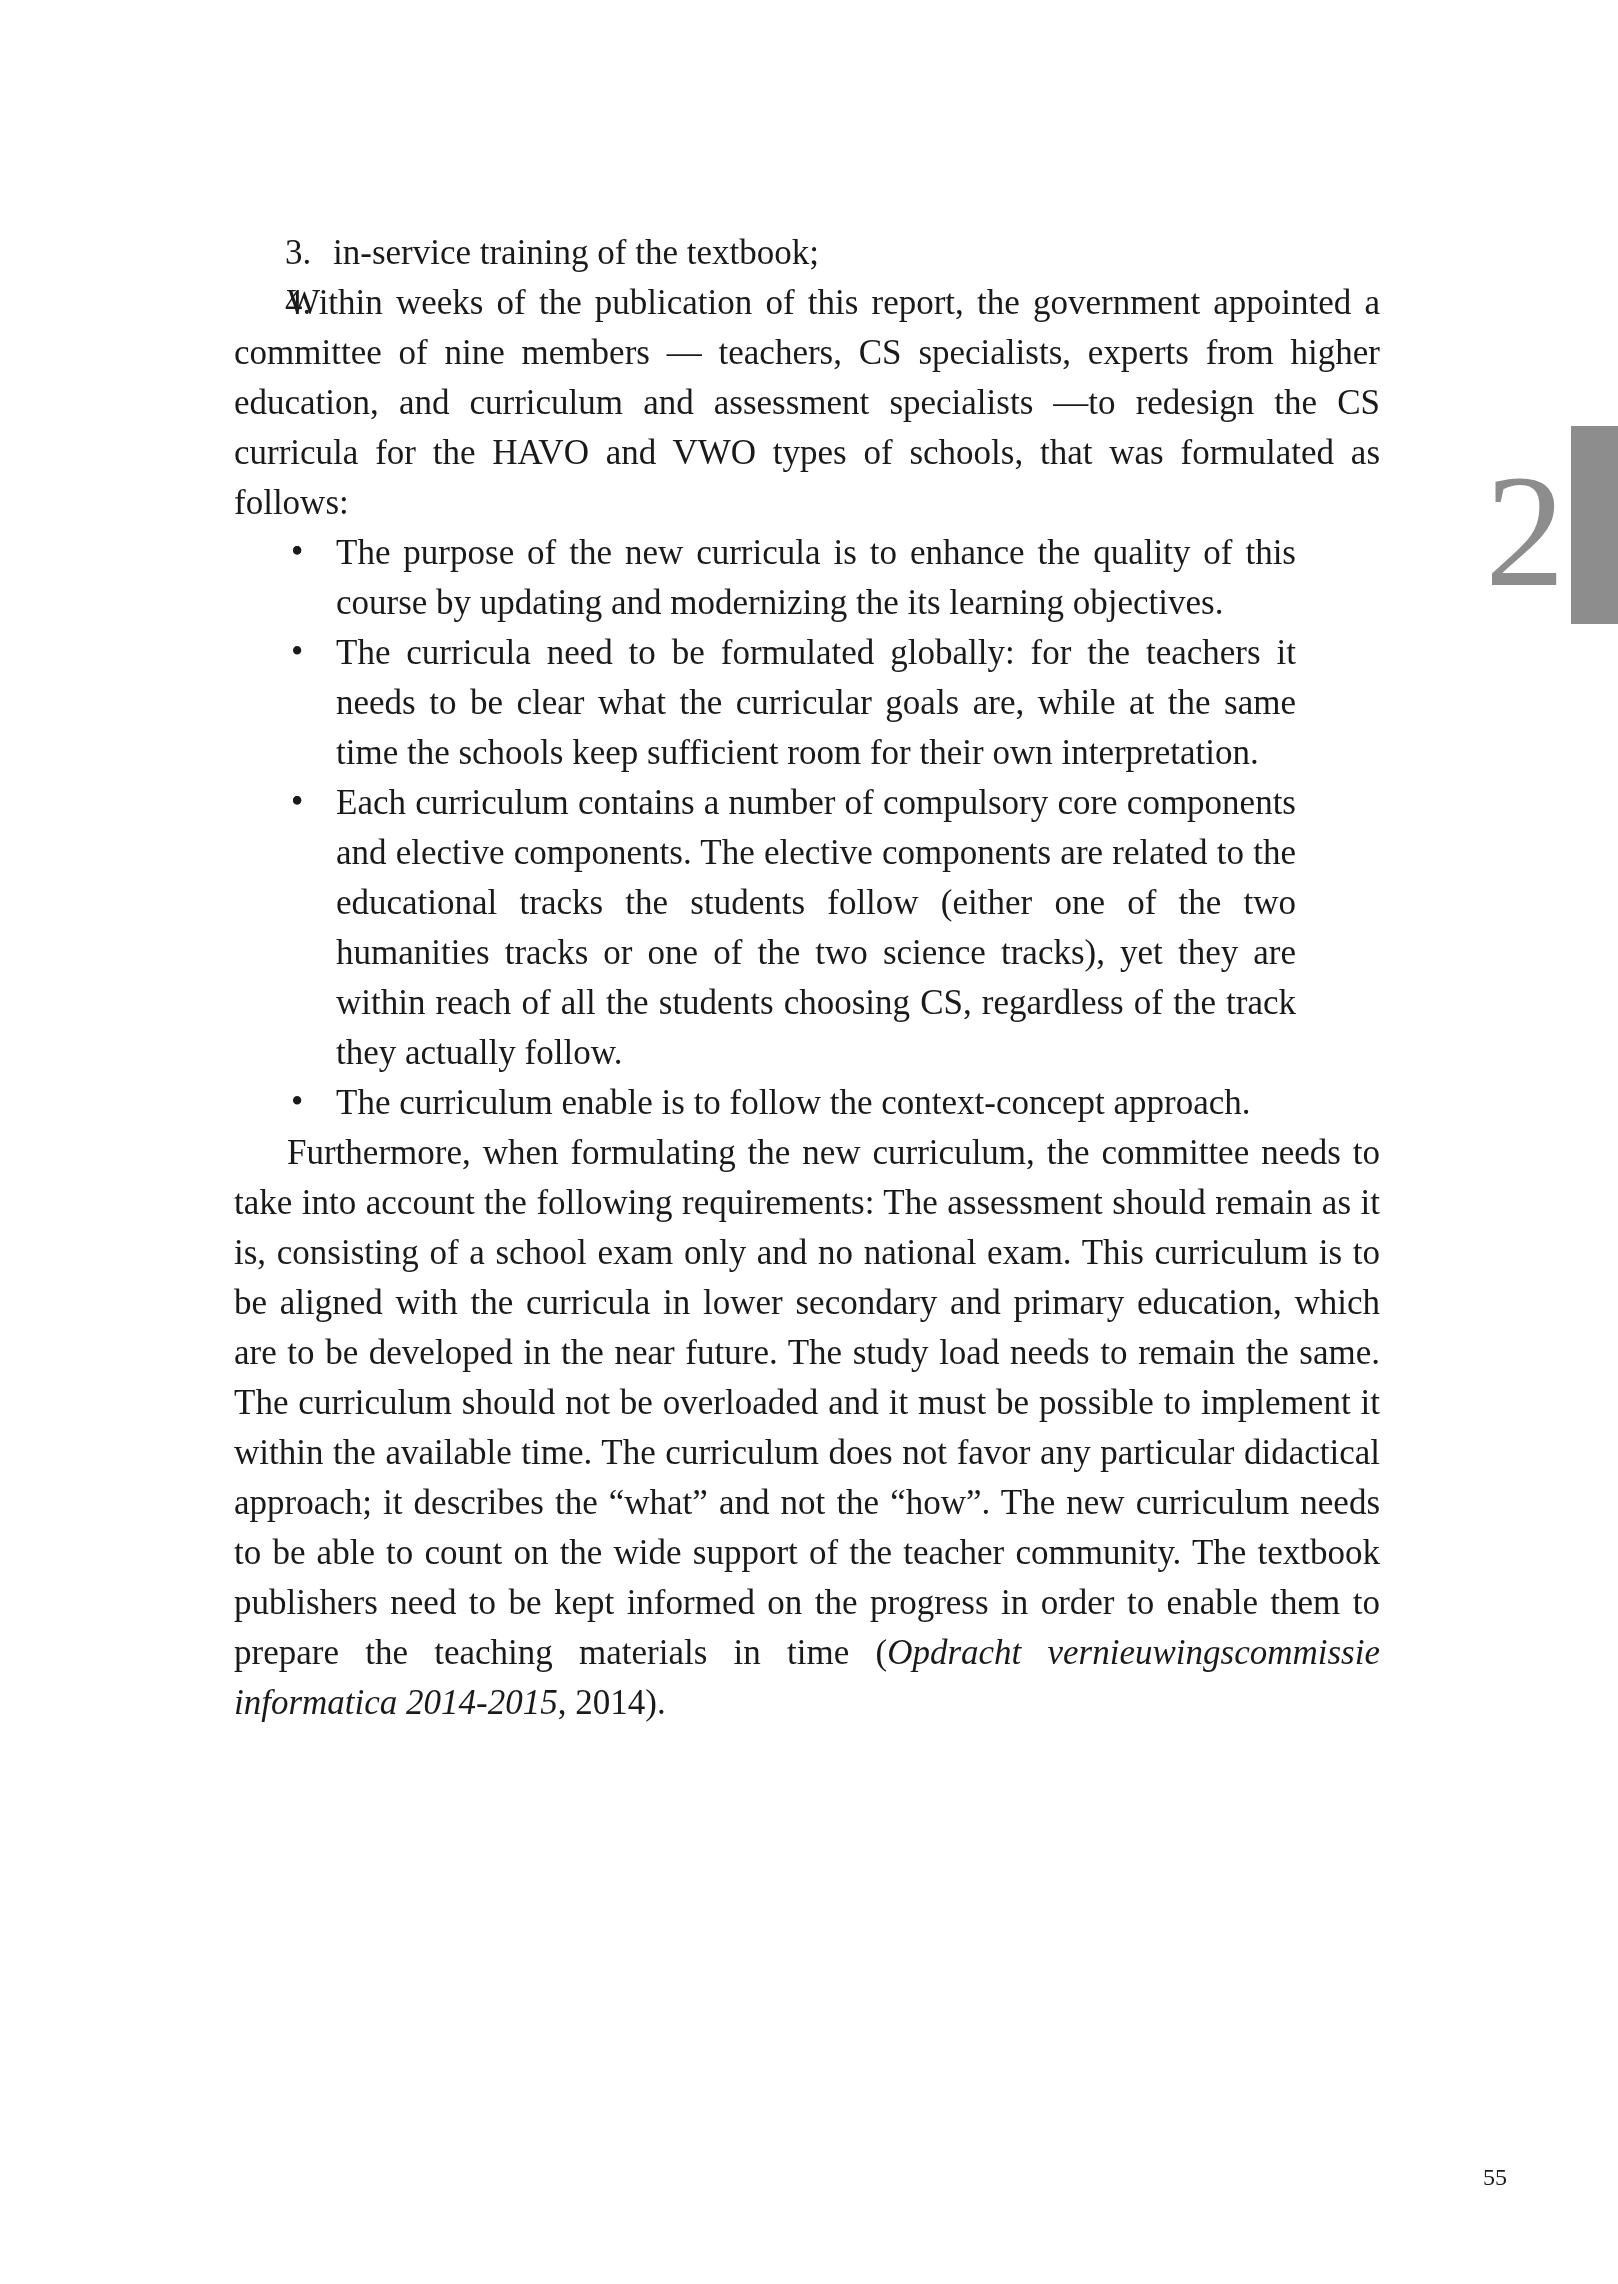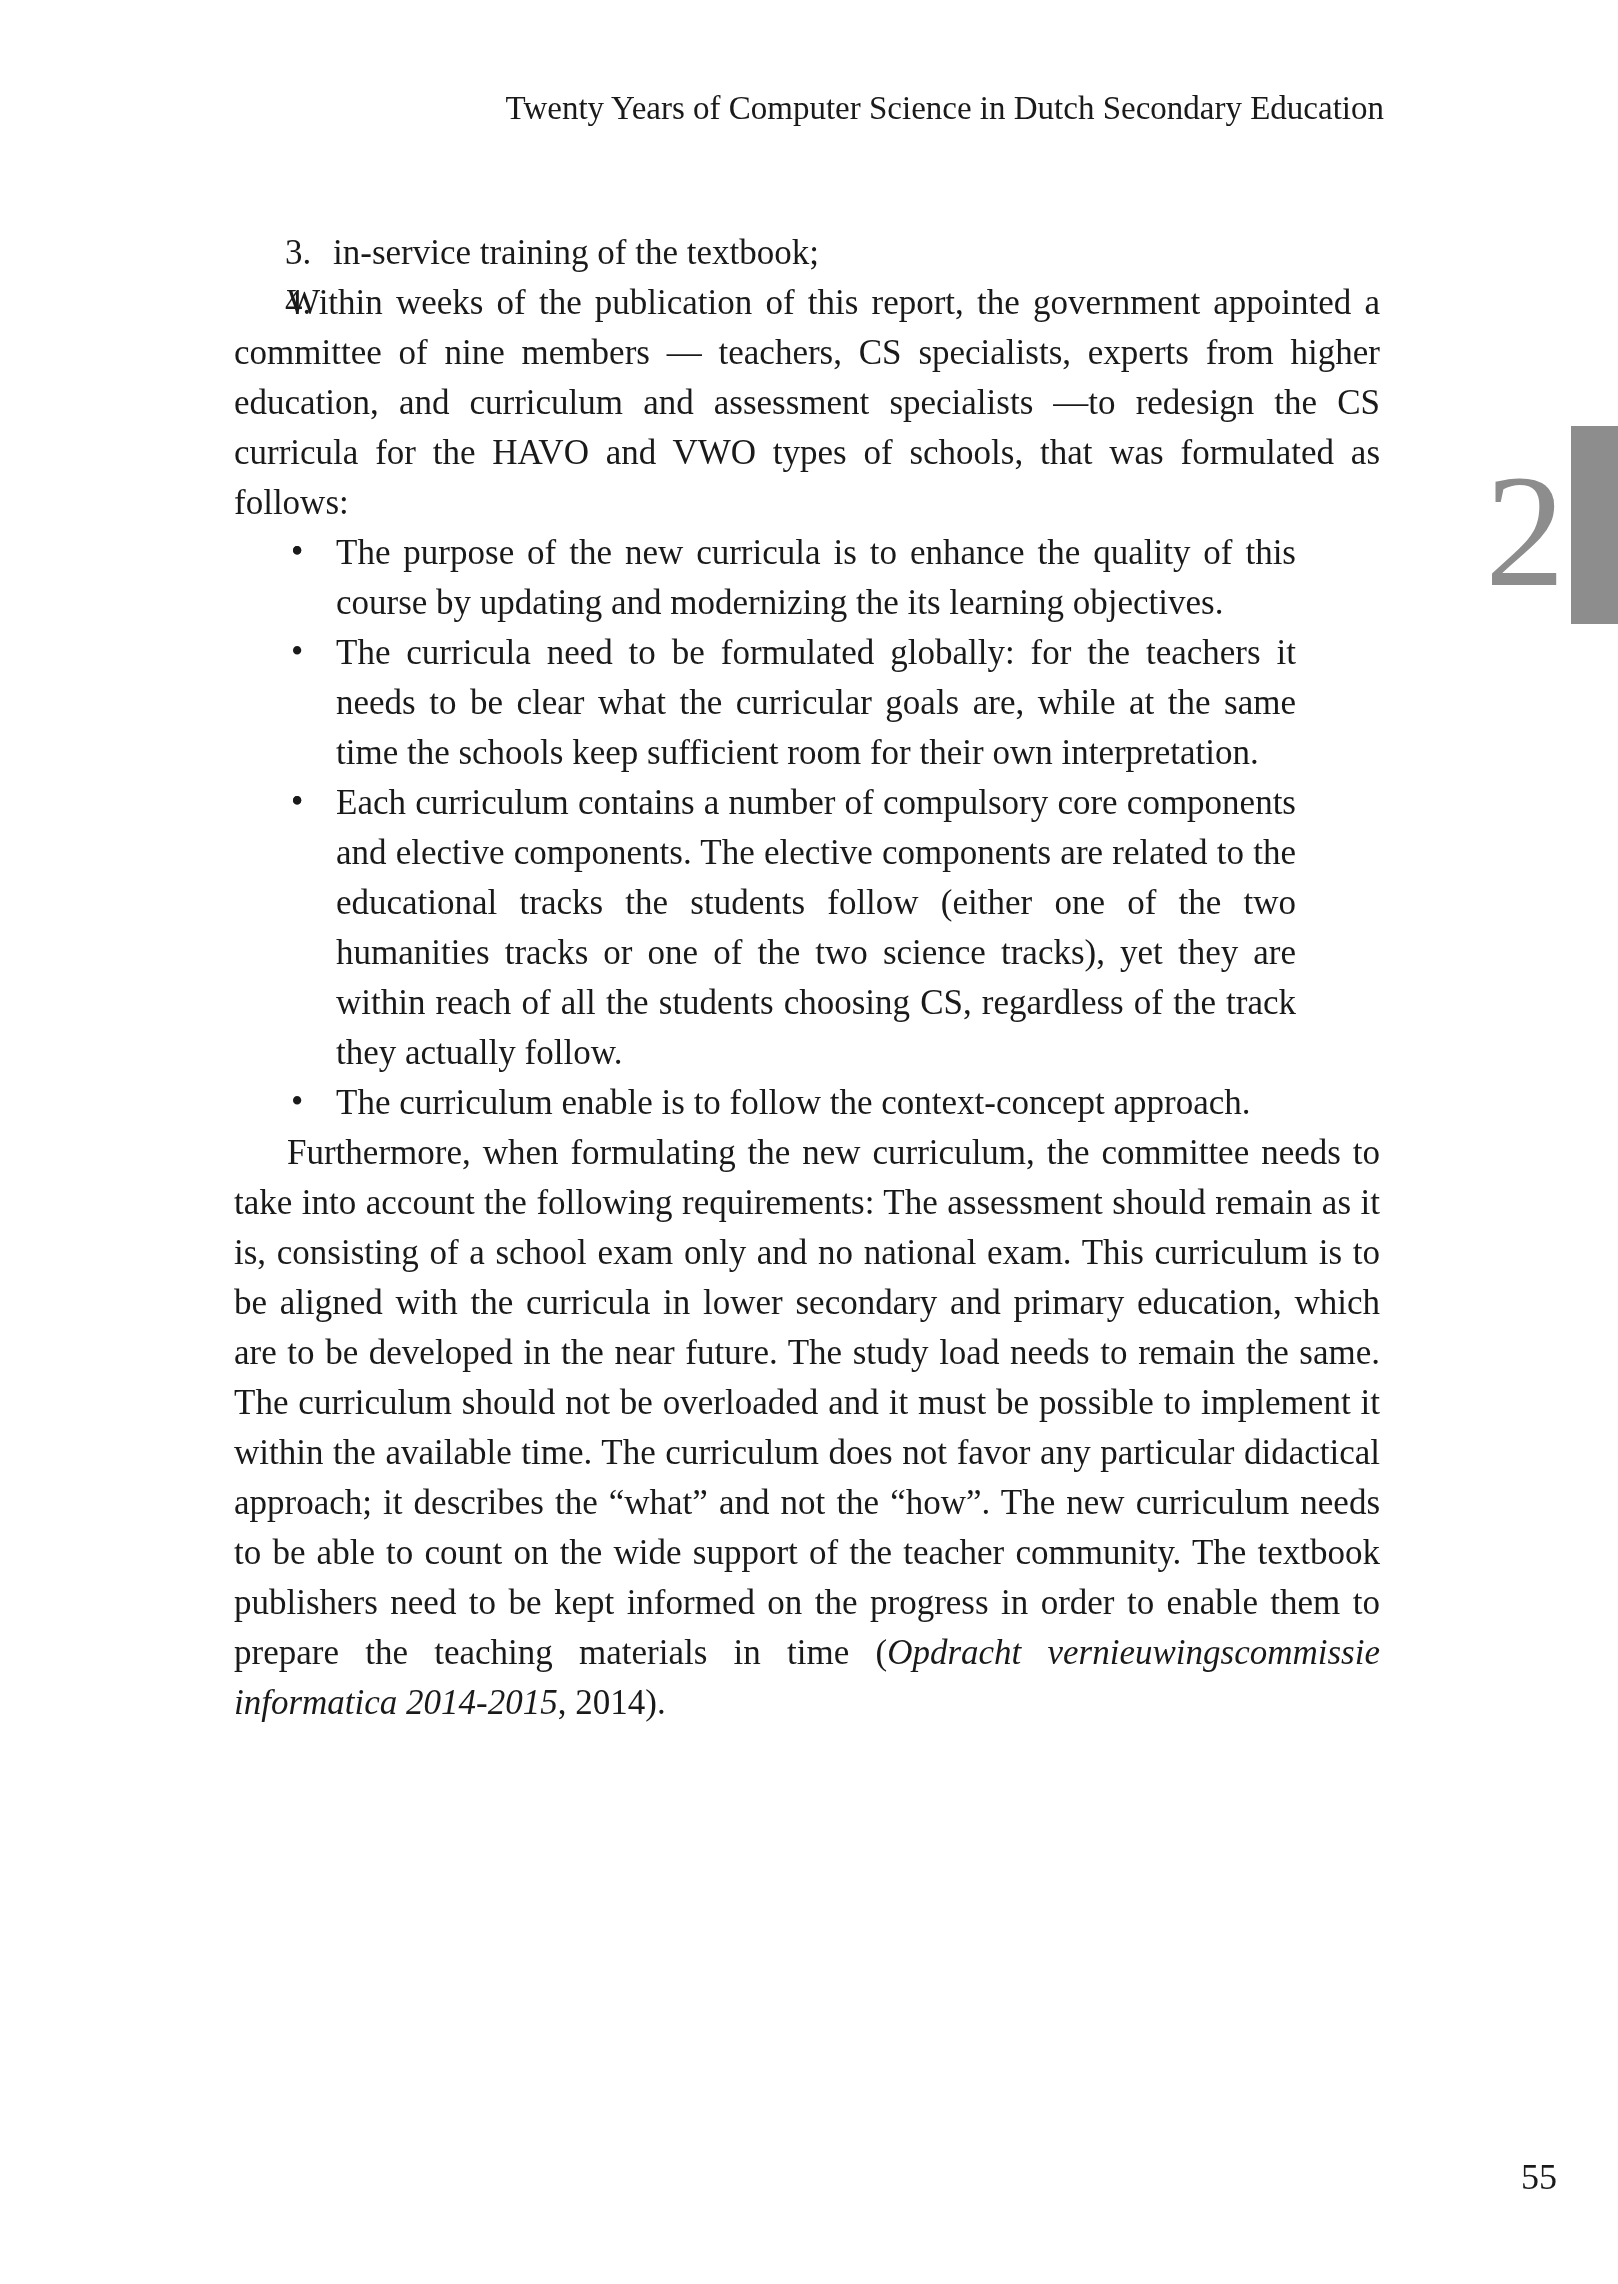--- a/index.html
+++ b/index.html
@@ -50,32 +50,31 @@
   .numbered-list { margin: 0; padding: 0; list-style: none; }
   .numbered-list li { position: relative; padding-left: 99px; }
   .num { position: absolute; left: 51px; top: 0; }
   .para { margin: 0; text-indent: 53px; font-family: Liberation Serif, serif; }
   .bullet-list { margin: 0; padding: 0; list-style: none; }
   .bullet-list li { position: relative; padding-left: 102px; padding-right: 84px; }
   .bullet-marker { position: absolute; left: 57px; top: -1.5px; }
   .it { font-style: italic; }
   .folio {
     position: absolute;
-    left: 1521px;
+    left: 1483px;
     top: 2161px;
-    font-size: 36px;
+    font-size: 24px;
     line-height: 32px;
   }
 </style>
 </head>
 <body>
 
 <div class="page">
 
-  <div class="running-head">Twenty Years of Computer Science in Dutch Secondary Education</div>
 
   <div class="chapter-num">2</div>
   <div class="chapter-bar"></div>
 
   <div class="content">
 
     <ol class="numbered-list">
       <li>
         <span class="num">3.</span>
         <span>in-service training of the textbook;</span>

